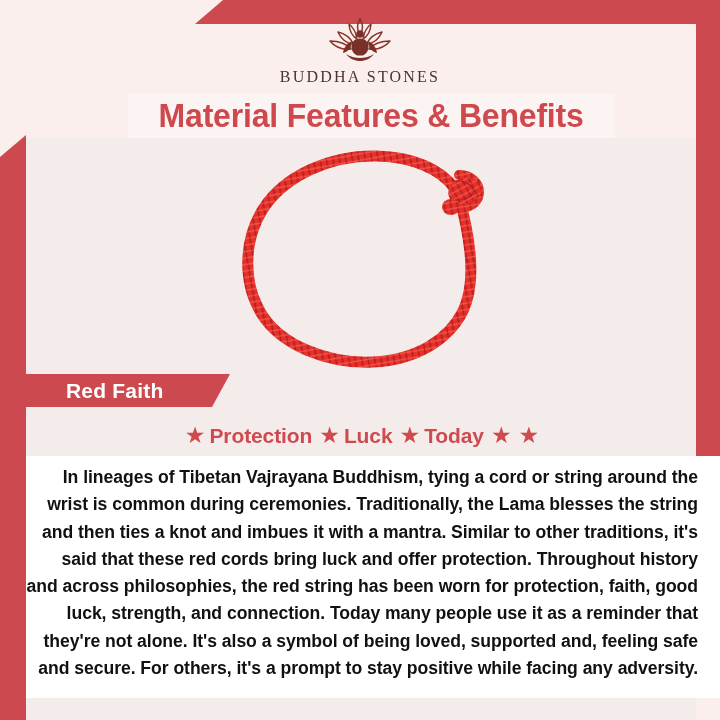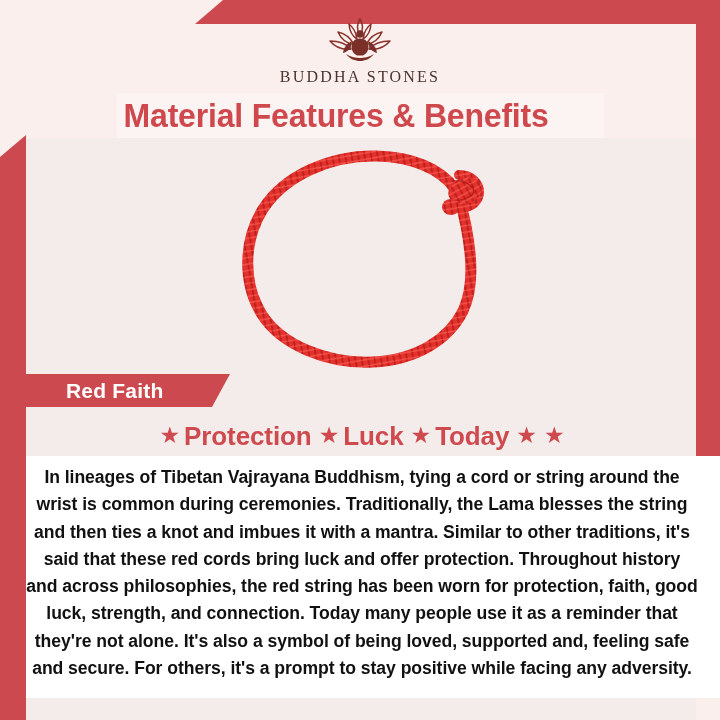--- a/index.html
+++ b/index.html
@@ -82,28 +82,28 @@
     font-family: "Liberation Serif", serif;
     font-size: 16px;
     letter-spacing: 2.2px;
     color: #4a3330;
     font-weight: 400;
   }
 
   
   .title-banner {
     position: absolute;
-    left: 117px;
+    left: 128px;
     top: 93px;
     width: 487px;
     height: 45px;
     background: #fbf4f2;
     display: flex;
     align-items: center;
-    justify-content: flex-start;
+    justify-content: center;
   }
   .title-text {
     font-family: "Liberation Sans Narrow", "Liberation Sans", sans-serif;
     font-weight: bold;
     font-size: 33px;
     color: #cf484d;
     letter-spacing: -0.2px;
     white-space: nowrap;
     transform: scaleX(0.97);
   }
@@ -167,21 +167,21 @@
     color: #cf4a4f;
     font-size: 23px;
     line-height: 1;
     display: inline-block;
     position: relative;
     top: -1px;
   }
   .feature-label {
     font-family: "Liberation Sans Narrow", "Liberation Sans", sans-serif;
     font-weight: bold;
-    font-size: 26px;
+    font-size: 21px;
     color: #cf4a4f;
     letter-spacing: -0.1px;
   }
 
   
   .body-panel {
     position: absolute;
     left: 26px;
     right: 0;
     top: 456px;
@@ -191,21 +191,21 @@
     box-sizing: border-box;
   }
   .body-text {
     font-family: "Liberation Sans Narrow", "Liberation Sans", sans-serif;
     font-size: 17.6px;
     font-weight: bold;
     line-height: 27.3px;
     color: #111111;
     margin: 0;
     letter-spacing: -0.05px;
-    text-align: center;
+    text-align: right;
   }
 </style>
 </head>
 <body>
 
 <div id="page">
 
   <div class="band band-top"></div>
   <div class="band band-right"></div>
   <div class="band band-left"></div>

